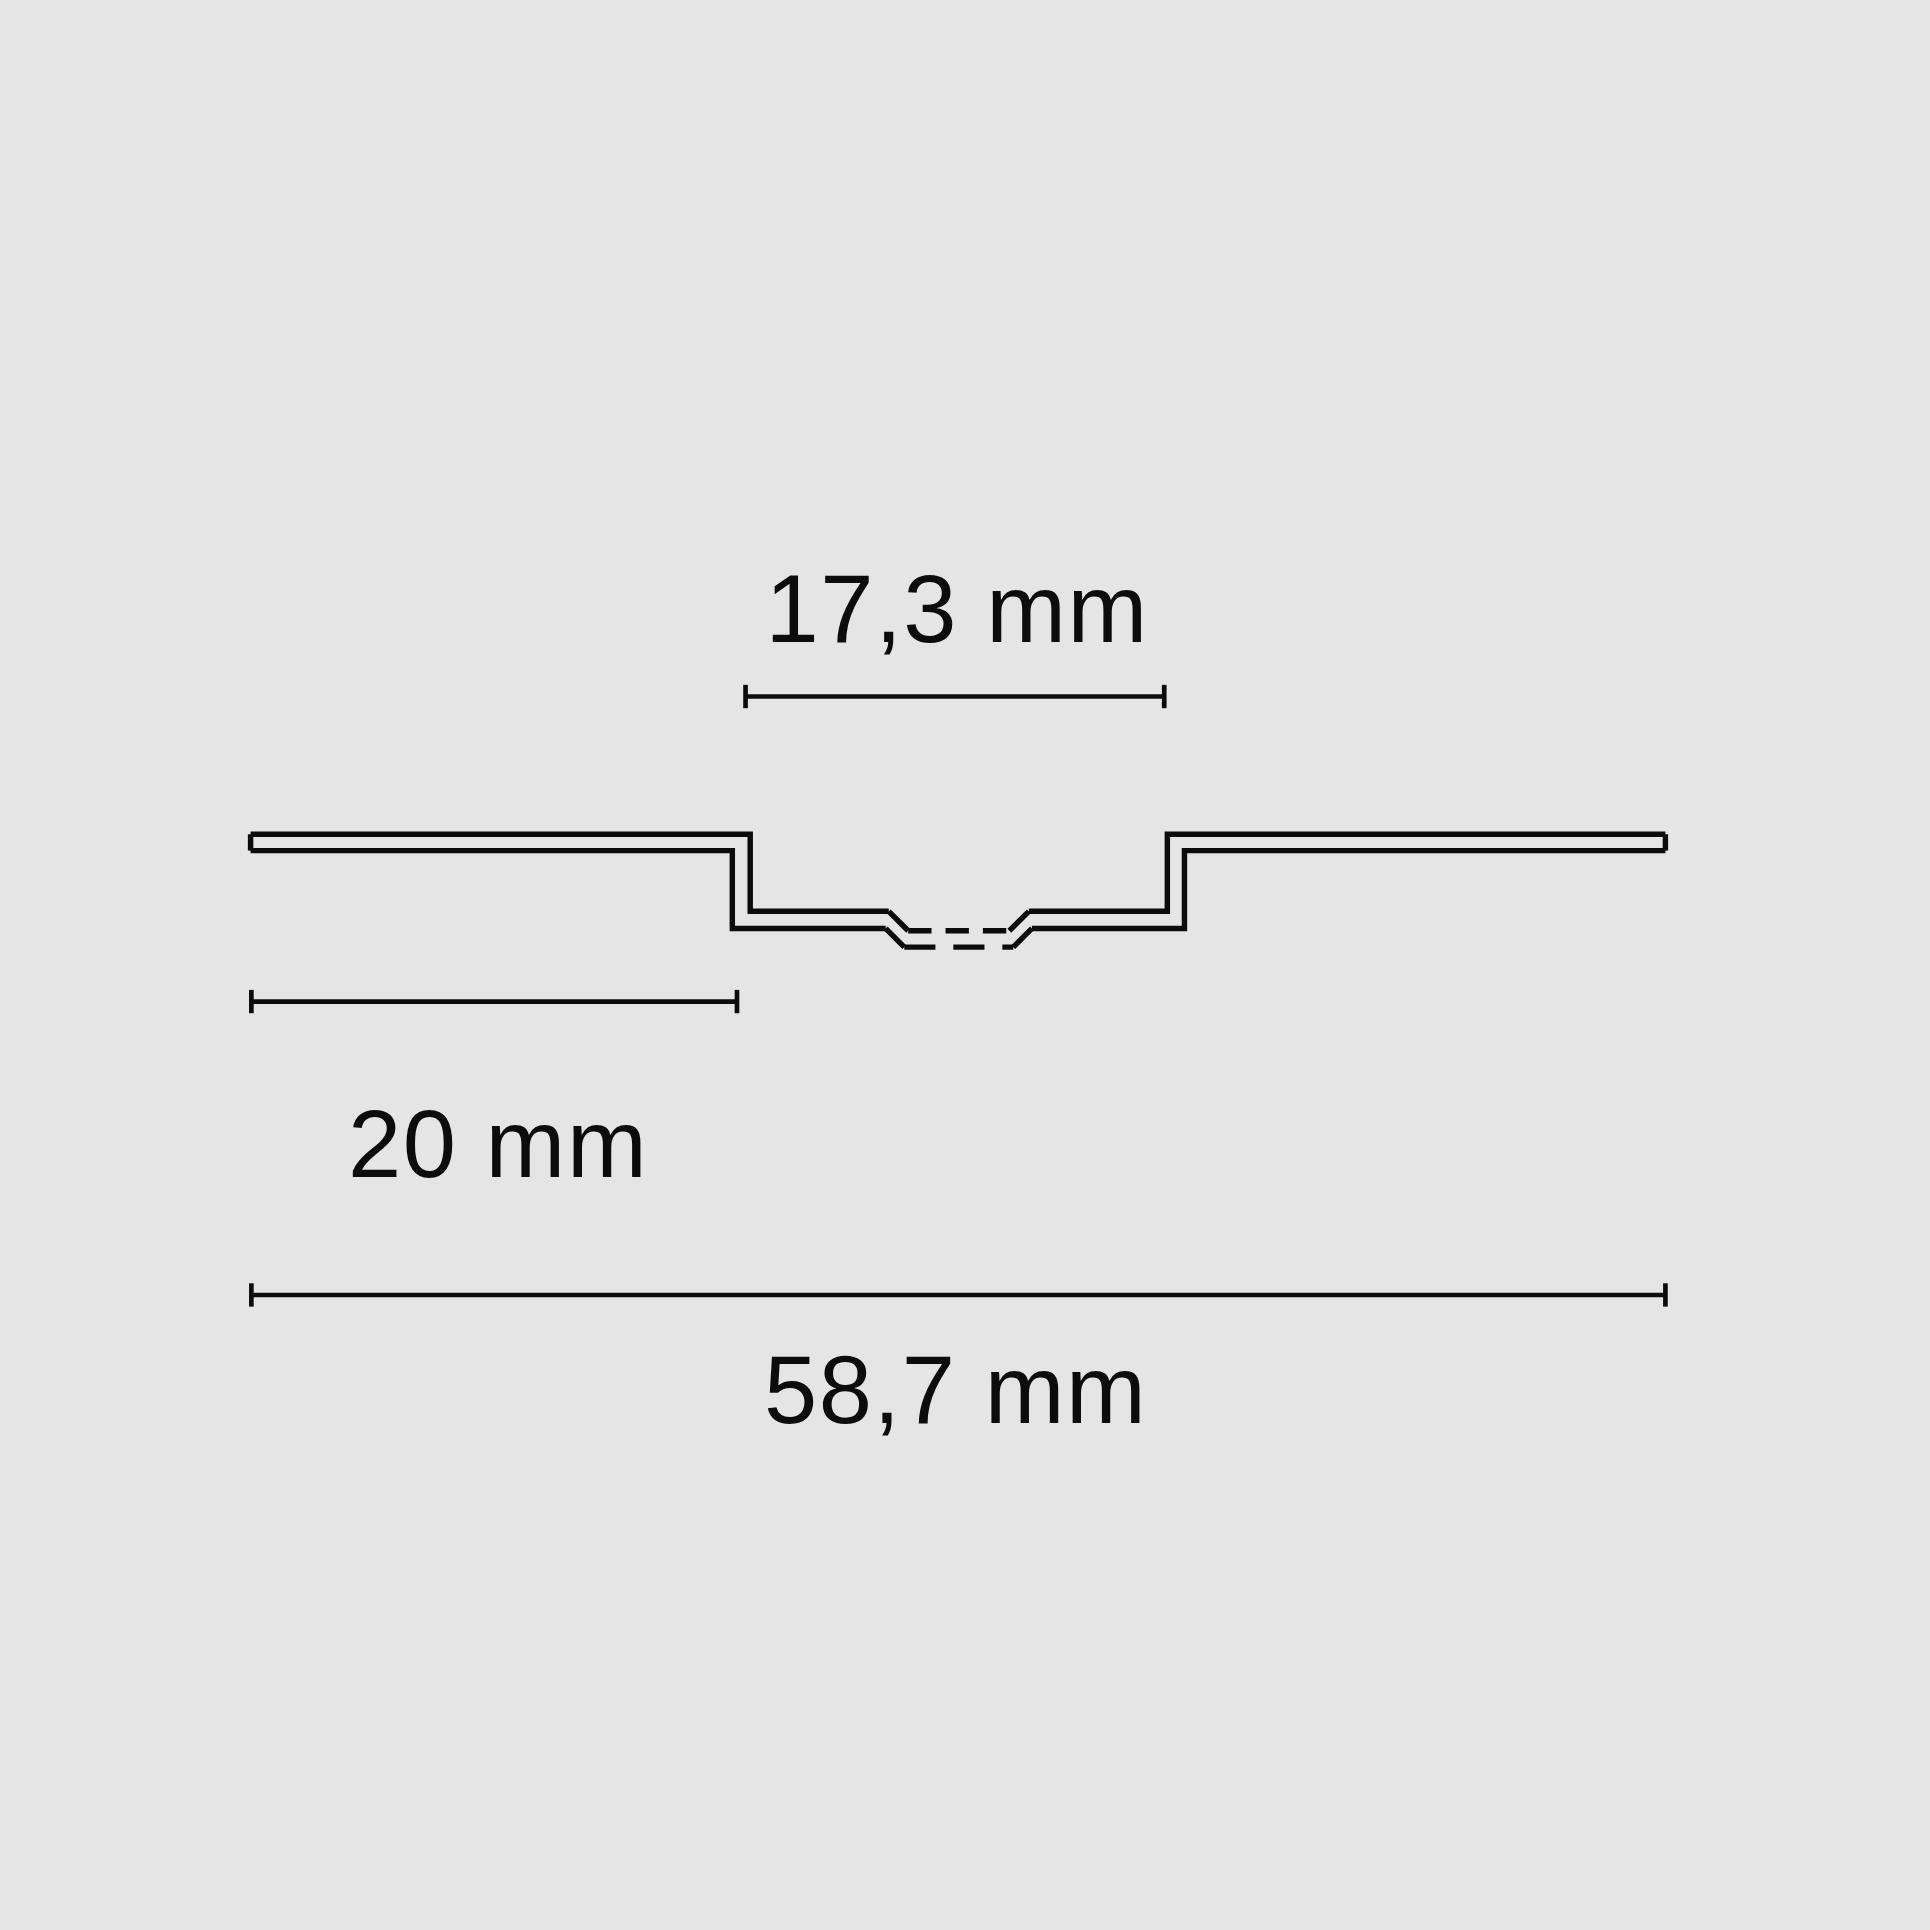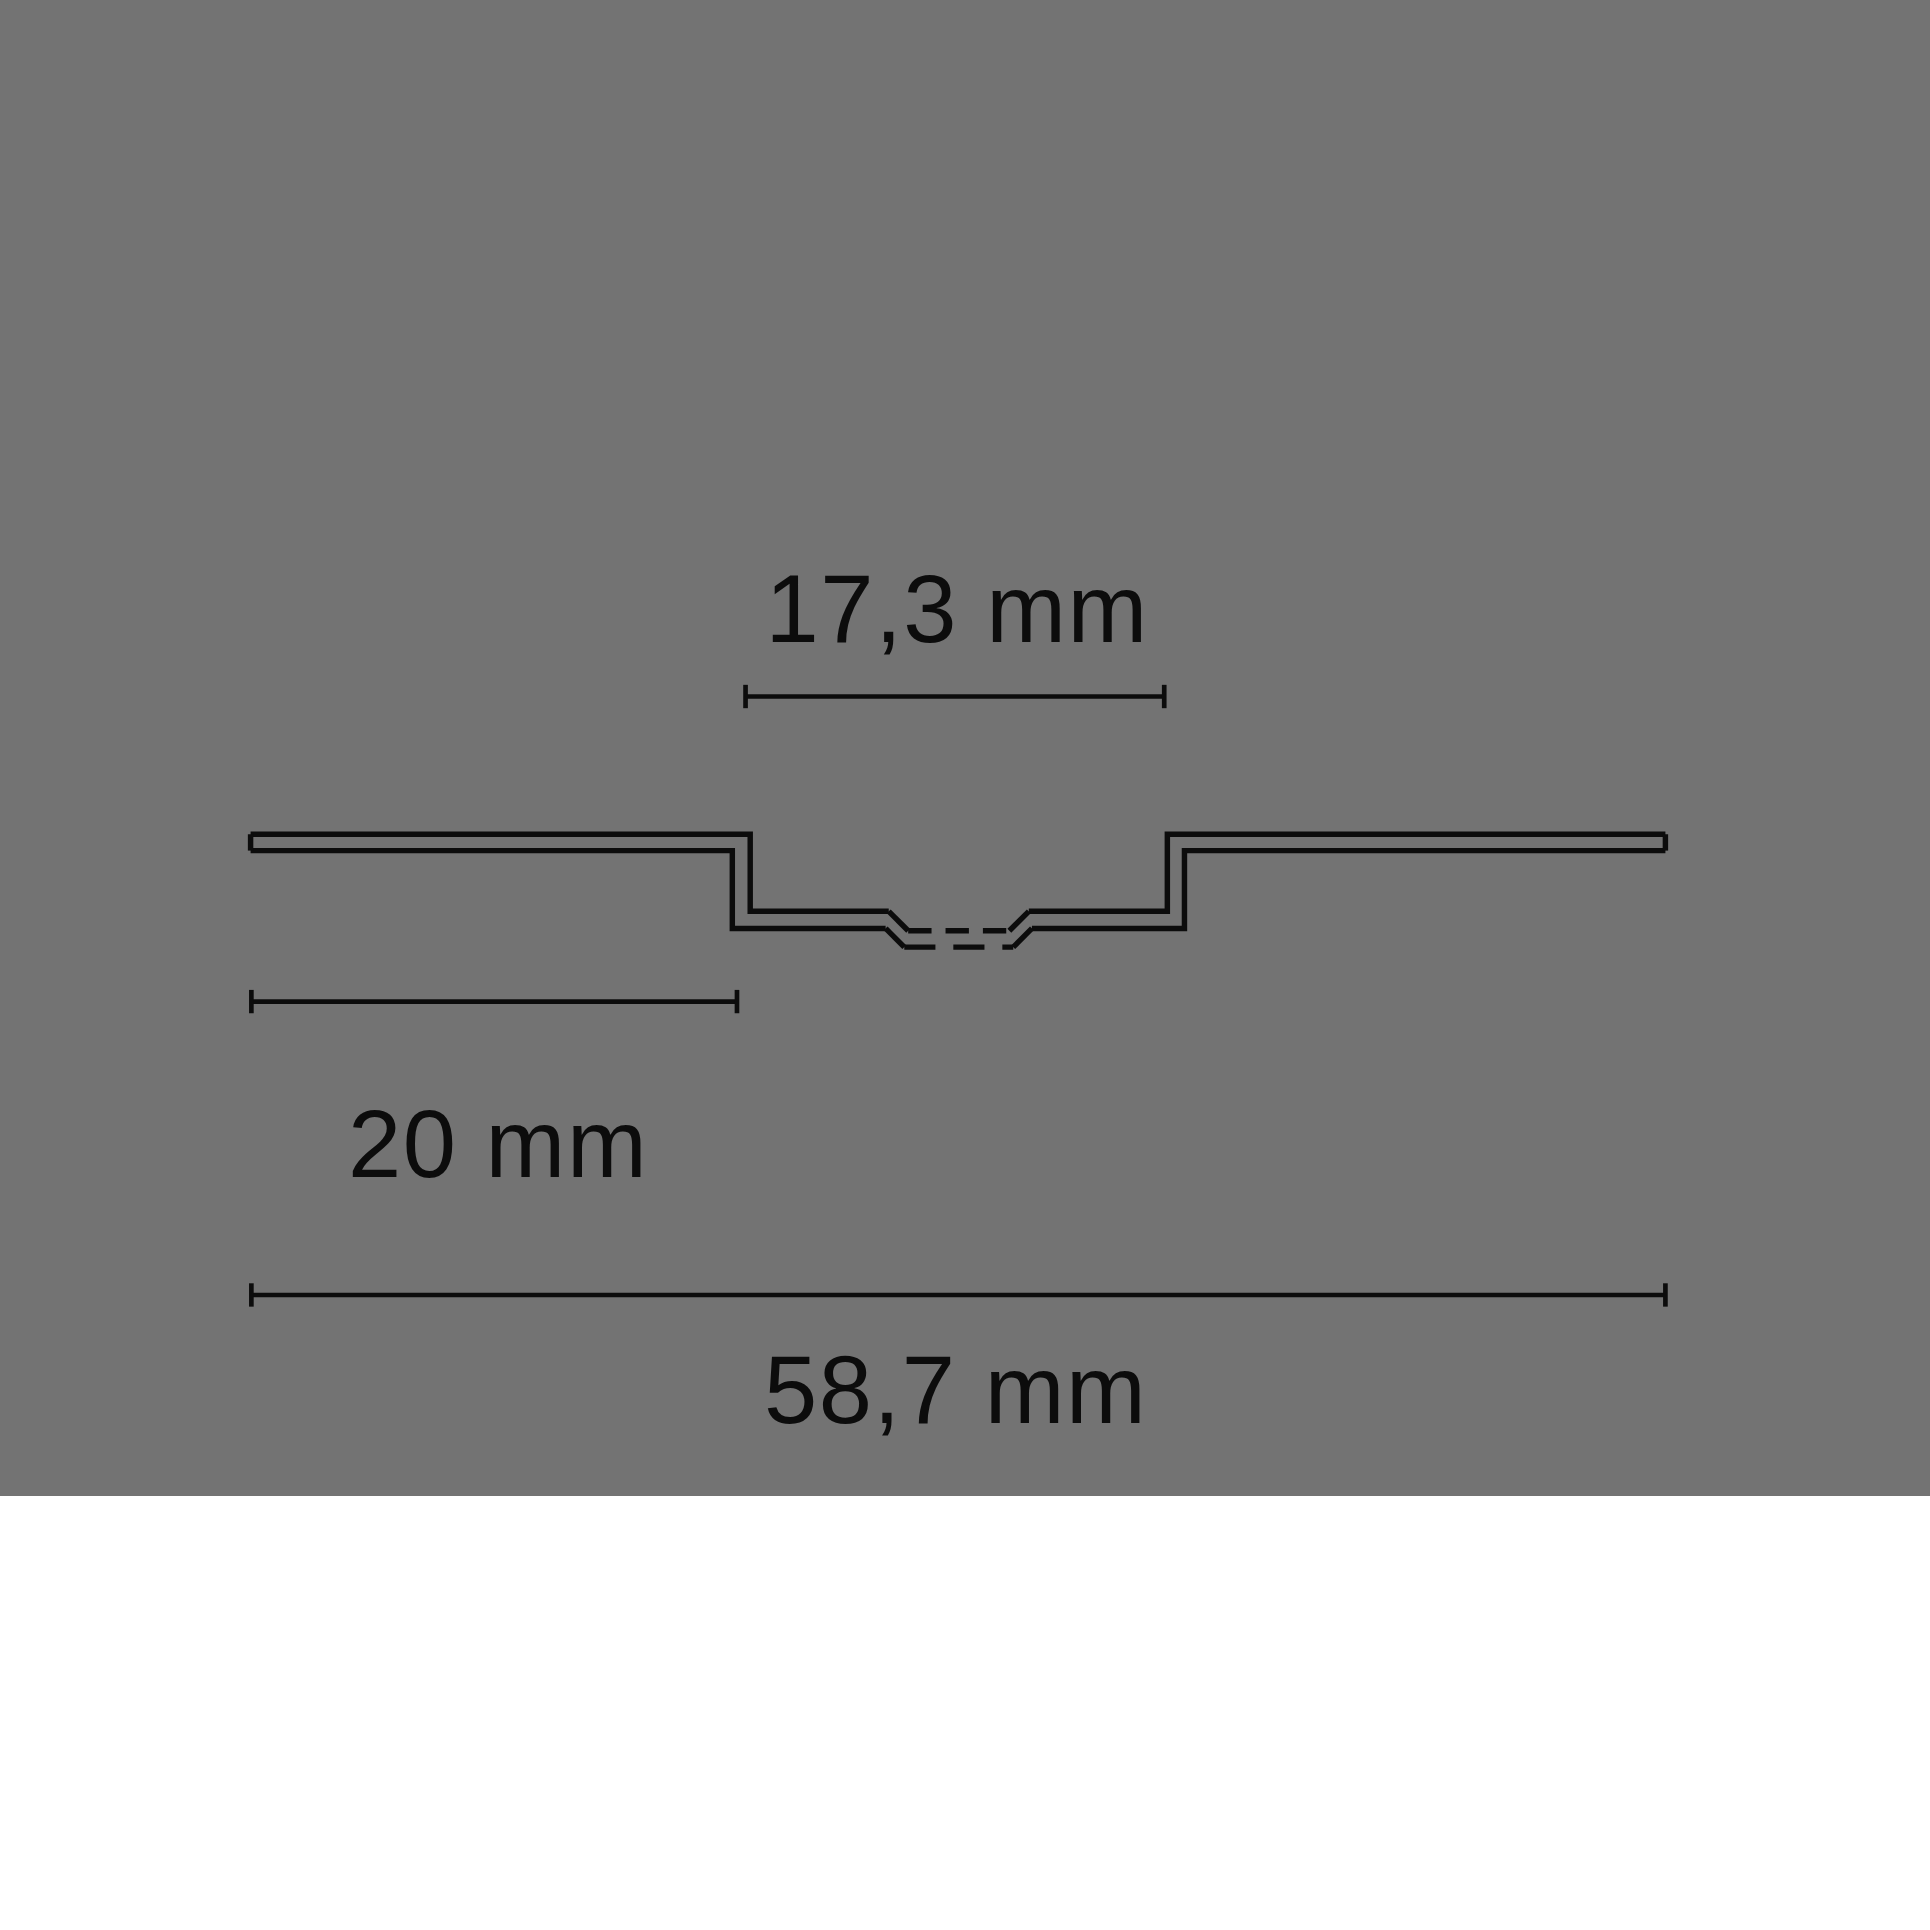--- a/index.html
+++ b/index.html
@@ -6,22 +6,22 @@
     margin: 0;
     padding: 0;
     background: #ffffff;
     width: 1930px;
     height: 1930px;
     overflow: hidden;
   }
   #drawing-root {
     position: relative;
     width: 1930px;
-    height: 1496px;
-    background: #737373;
+    height: 1930px;
+    background: #e5e5e5;
   }
   svg { display: block; }
   .dim-text {
     font-family: "Liberation Sans", "DejaVu Sans", sans-serif;
     font-size: 123px;
     font-weight: 300;
     letter-spacing: 2px;
     fill: #0c0c0c;
   }
   .solid-stroke   { fill: none; stroke-width: 7;  stroke-linecap: butt; stroke-linejoin: miter; }

